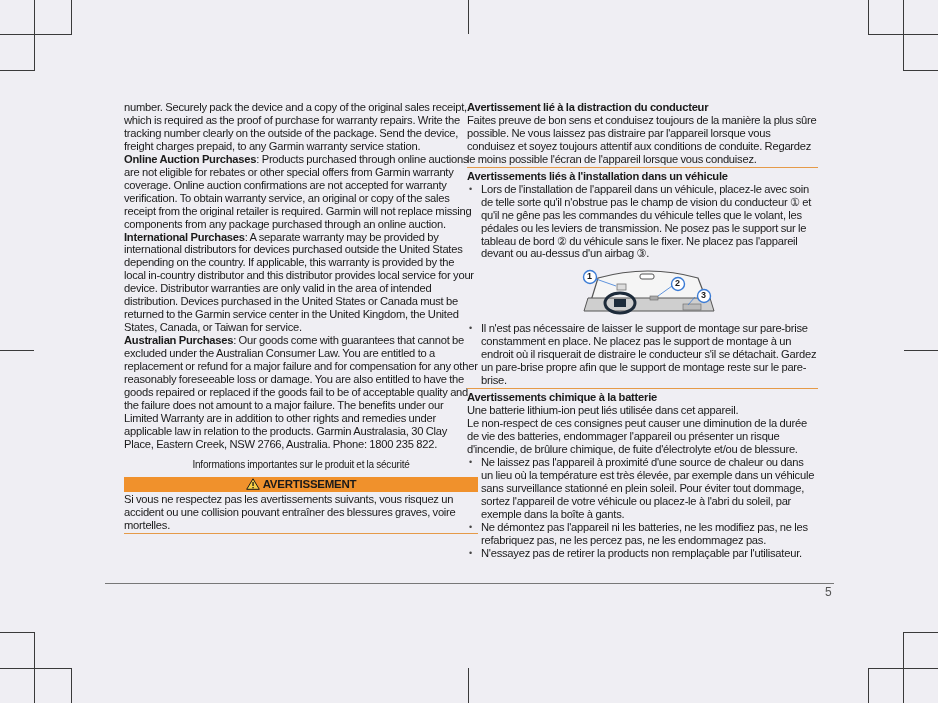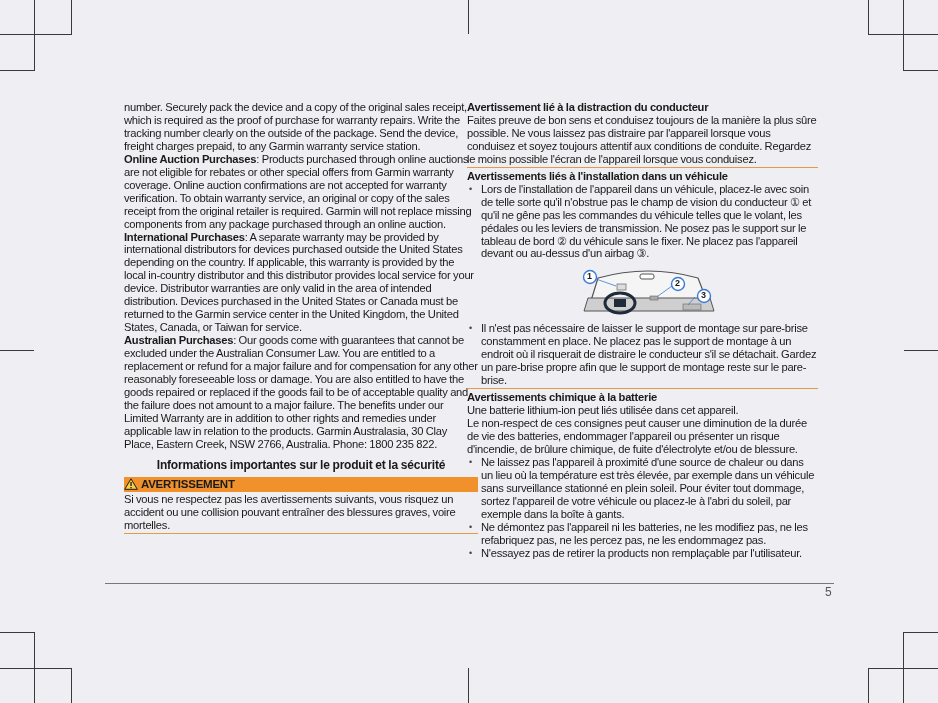--- a/index.html
+++ b/index.html
@@ -52,27 +52,28 @@
     ul.bul li::before {
       content: "\2022";
       position: absolute;
       left: 2px;
       top: 0;
       font-size: 9px;
       color: #444;
     }
     .main-heading {
       text-align: center;
-      font-weight: bold;
-      font-size: 12px;
+      font-weight: normal;
+      font-size: 10px;
       margin: 8px 0 5px 0;
       letter-spacing: -0.2px;
     }
     .warn-bar {
       background: #f0912c;
+      text-align: center;
       font-weight: bold;
       font-size: 11.5px;
       height: 15px;
       line-height: 15px;
       color: #1a1a1a;
     }
     .warn-icon {
       display: inline-block;
       vertical-align: -2px;
       margin-right: 3px;

